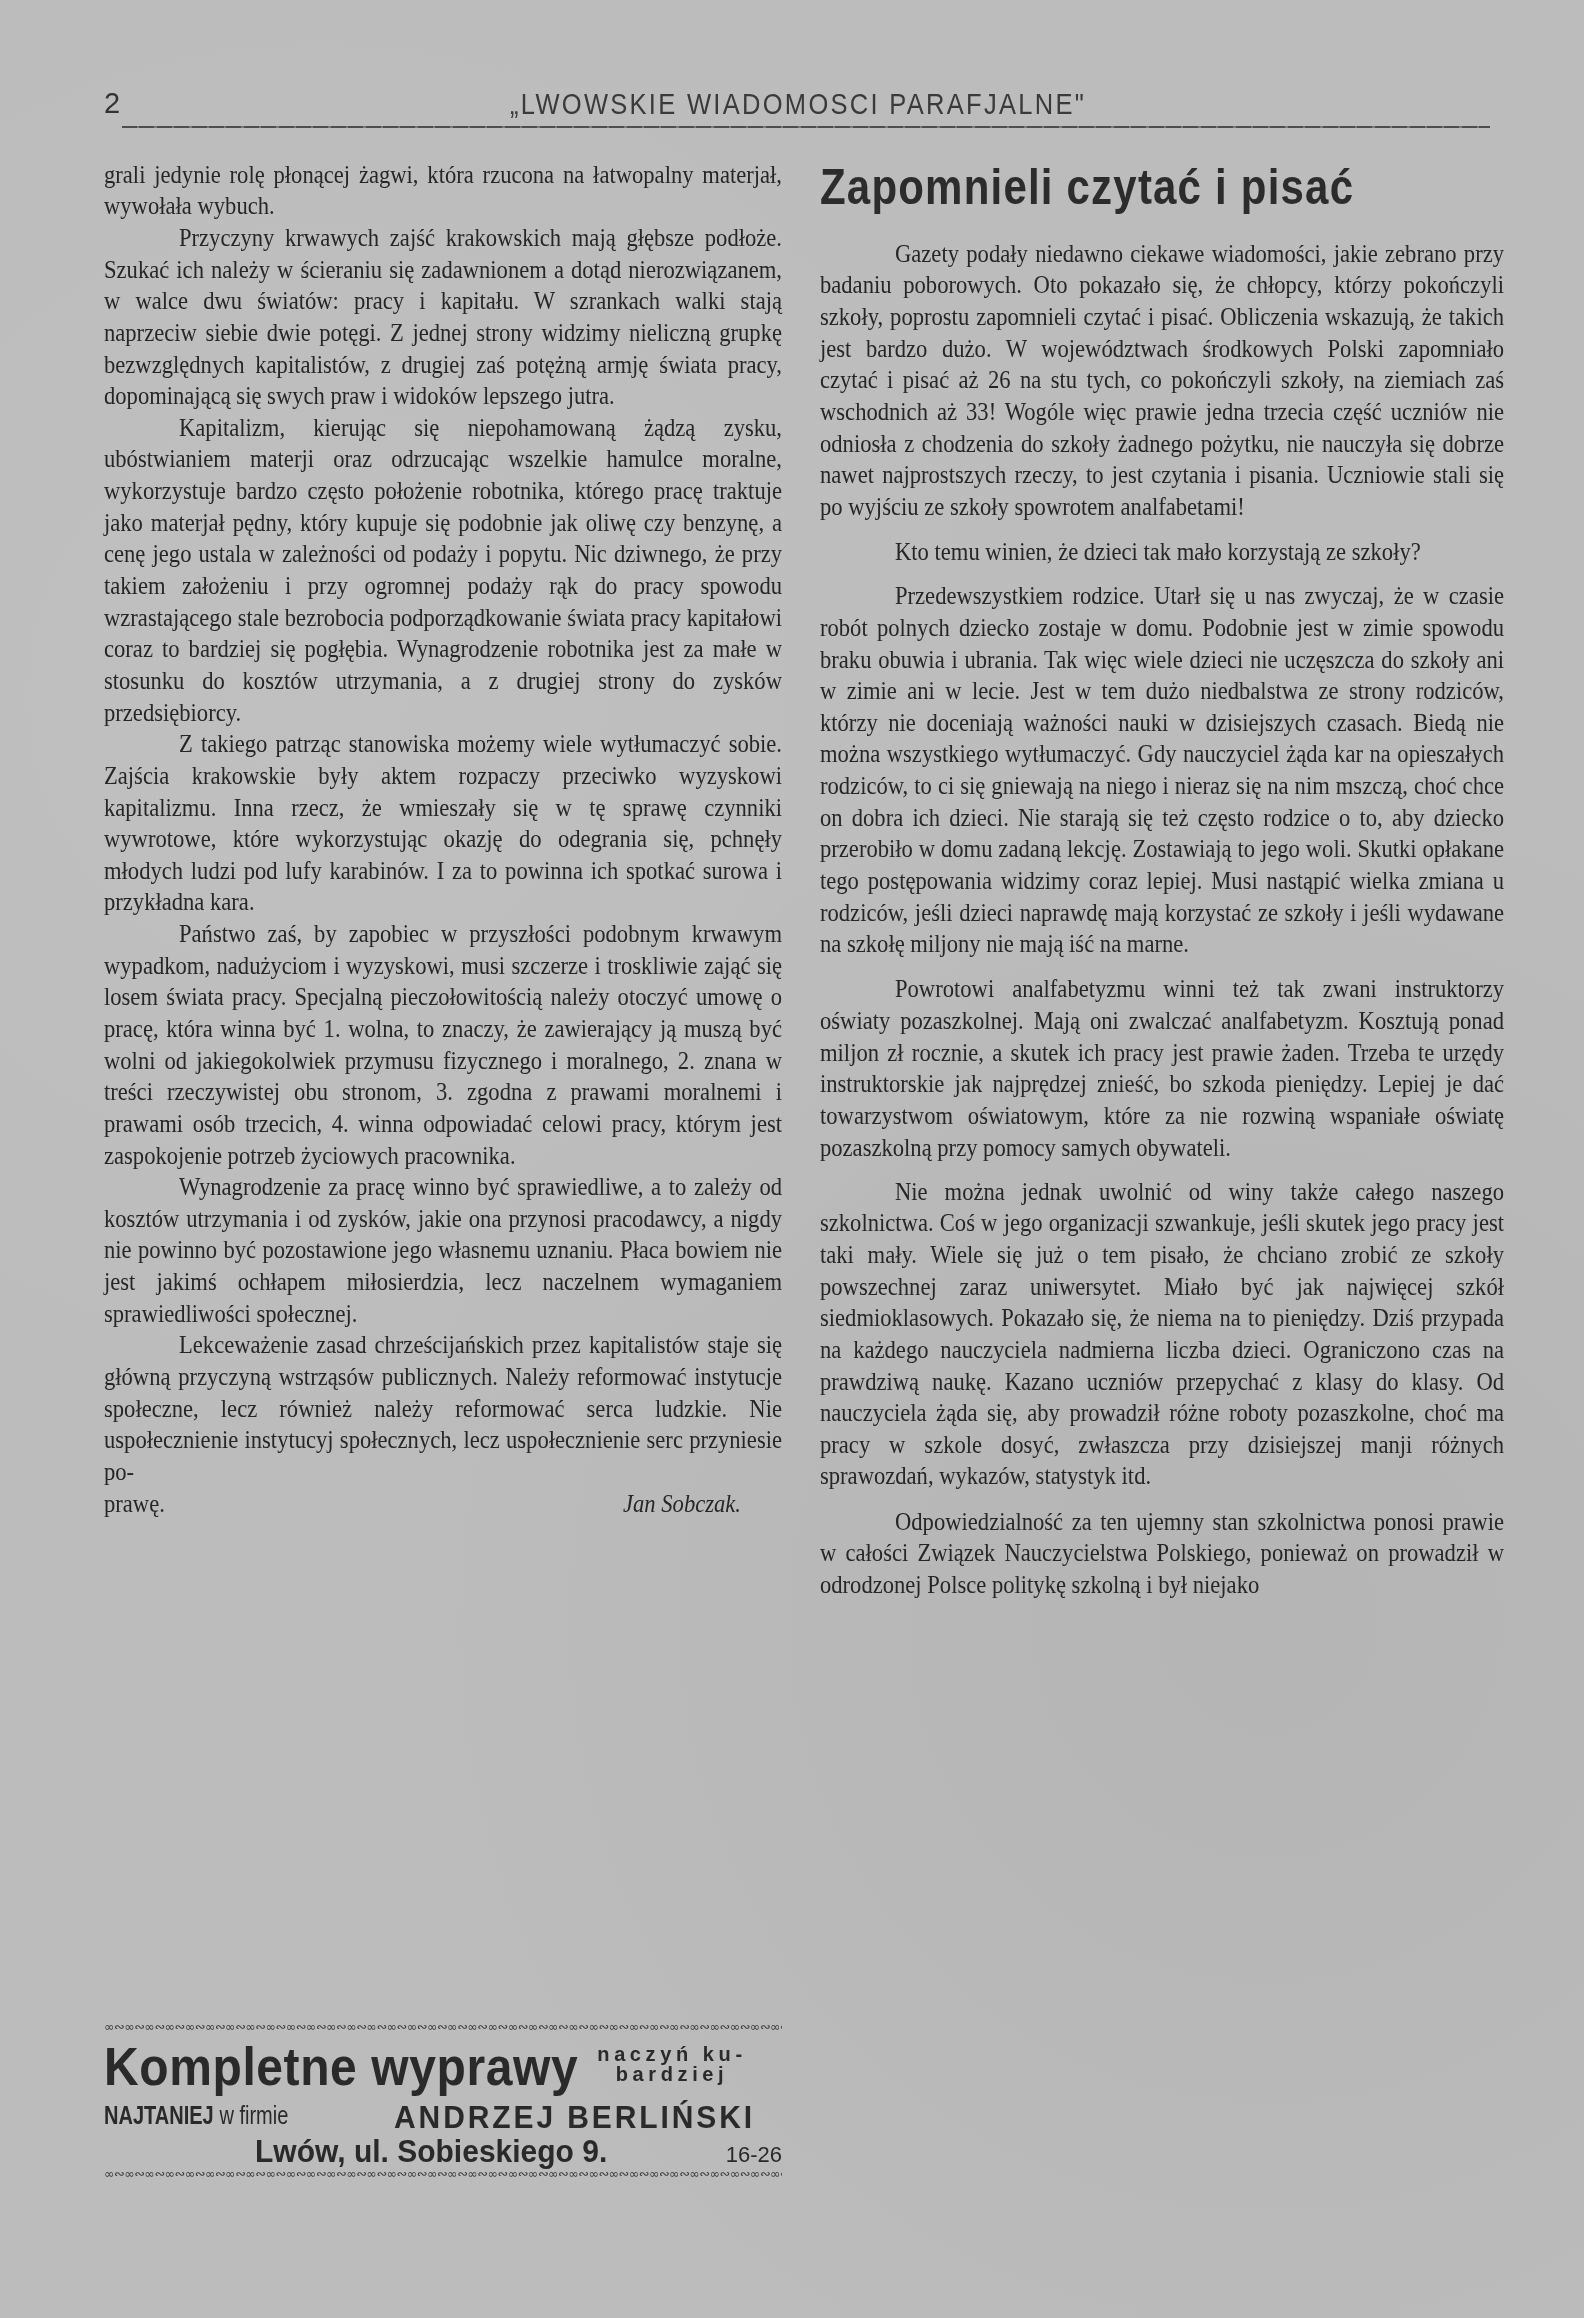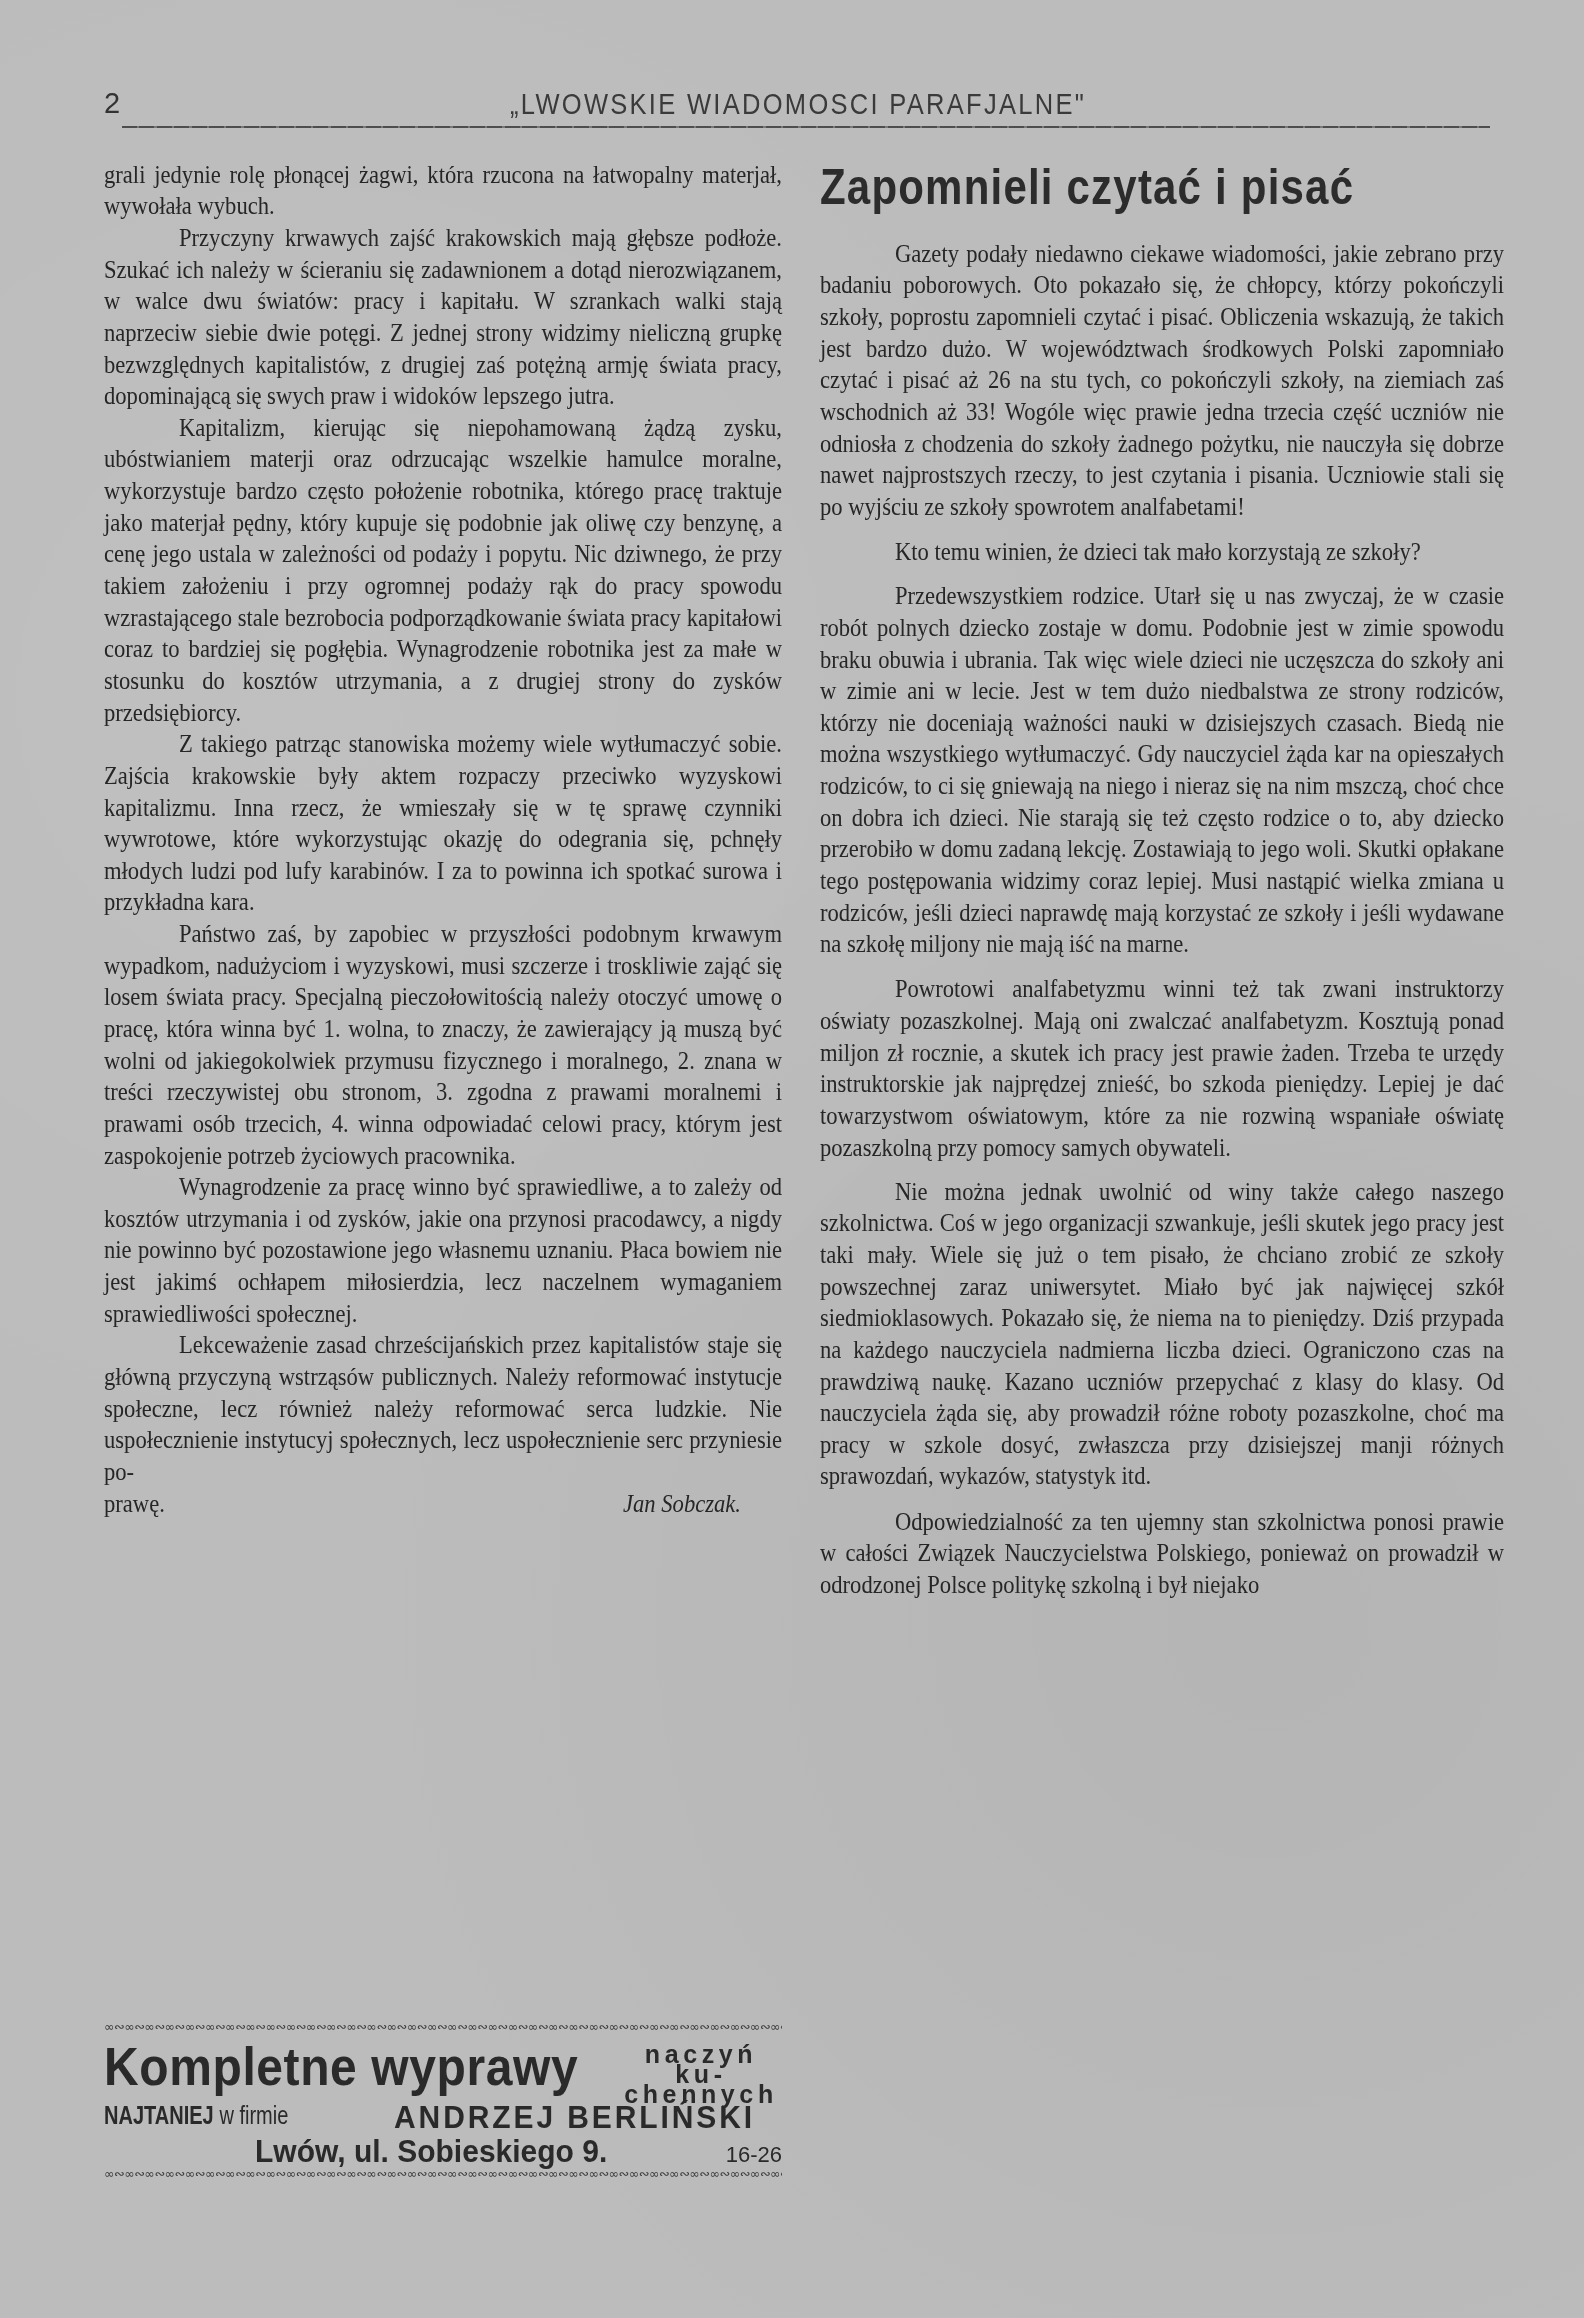--- a/index.html
+++ b/index.html
@@ -64,22 +64,22 @@
   .ad {
     position:absolute; left:104px; top:2037px; width:678px; height:125px;
     font-family:Liberation Sans, sans-serif; color:#2a2a2a;
   }
   .ad-headline {
     position:absolute; left:0; top:0;
     font-size:48px; font-weight:bold; letter-spacing:0.6px;
     transform:scaleY(1.1); transform-origin:top left;
   }
   .ad-goods {
-    position:absolute; left:513px; top:7px; width:168px;
-    font-size:25px; font-weight:bold; letter-spacing:4.6px; line-height:20px; text-align:center;
+    position:absolute; left:484px; top:7px; width:168px;
+    font-size:20px; font-weight:bold; letter-spacing:4.6px; line-height:20px; text-align:center;
   }
   .ad-cheapest {
     position:absolute; left:0; top:64px;
     font-size:20px; font-weight:bold; transform:scaleY(1.25); transform-origin:top left;
   }
   .ad-cheapest .firm-prefix { font-weight:normal; margin-left:5.8px; }
   .ad-firm {
     position:absolute; left:290px; top:63px;
     font-size:30px; font-weight:bold; letter-spacing:2.9px; transform:scaleY(1.05); transform-origin:top left;
   }
@@ -116,21 +116,21 @@
     <span class="signature">Jan Sobczak.</span>
   </div>
 </div>
 
 <div class="ornament ornament-top">∞∾∞∾∞∾∞∾∞∾∞∾∞∾∞∾∞∾∞∾∞∾∞∾∞∾∞∾∞∾∞∾∞∾∞∾∞∾∞∾∞∾∞∾∞∾∞∾∞∾∞∾∞∾∞∾∞∾∞∾∞∾∞∾∞∾∞∾∞∾∞∾∞∾∞∾∞∾∞∾∞∾∞∾∞∾∞∾∞∾∞∾∞∾∞∾</div>
 
 <div class="ad">
   <div class="ad-headline">Kompletne wyprawy</div>
   <div class="ad-goods">
     <div>naczyń ku-</div>
-    <div>chennych</div>
+    <div>bardziej</div>
   </div>
   <div class="ad-cheapest">
     <span>NAJTANIEJ</span><span class="firm-prefix">w firmie</span>
   </div>
   <div class="ad-firm">ANDRZEJ BERLIŃSKI</div>
   <div class="ad-address">Lwów, ul. Sobieskiego 9.</div>
   <div class="ad-code">16-26</div>
 </div>
 
 <div class="ornament ornament-bottom">∞∾∞∾∞∾∞∾∞∾∞∾∞∾∞∾∞∾∞∾∞∾∞∾∞∾∞∾∞∾∞∾∞∾∞∾∞∾∞∾∞∾∞∾∞∾∞∾∞∾∞∾∞∾∞∾∞∾∞∾∞∾∞∾∞∾∞∾∞∾∞∾∞∾∞∾∞∾∞∾∞∾∞∾∞∾∞∾∞∾∞∾∞∾∞∾</div>

